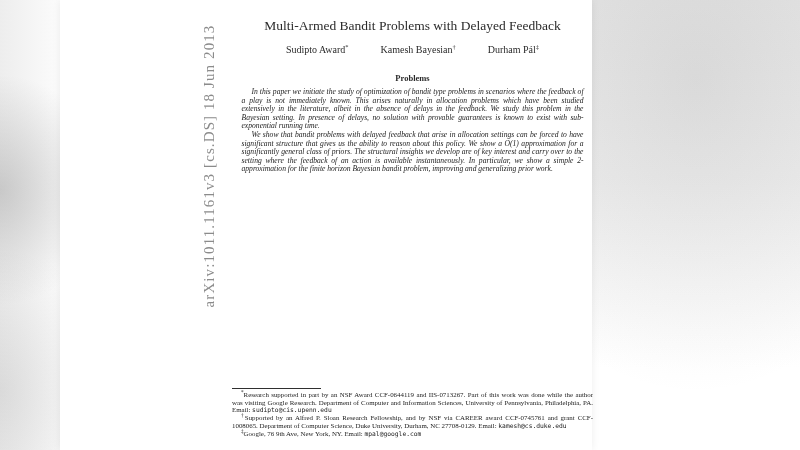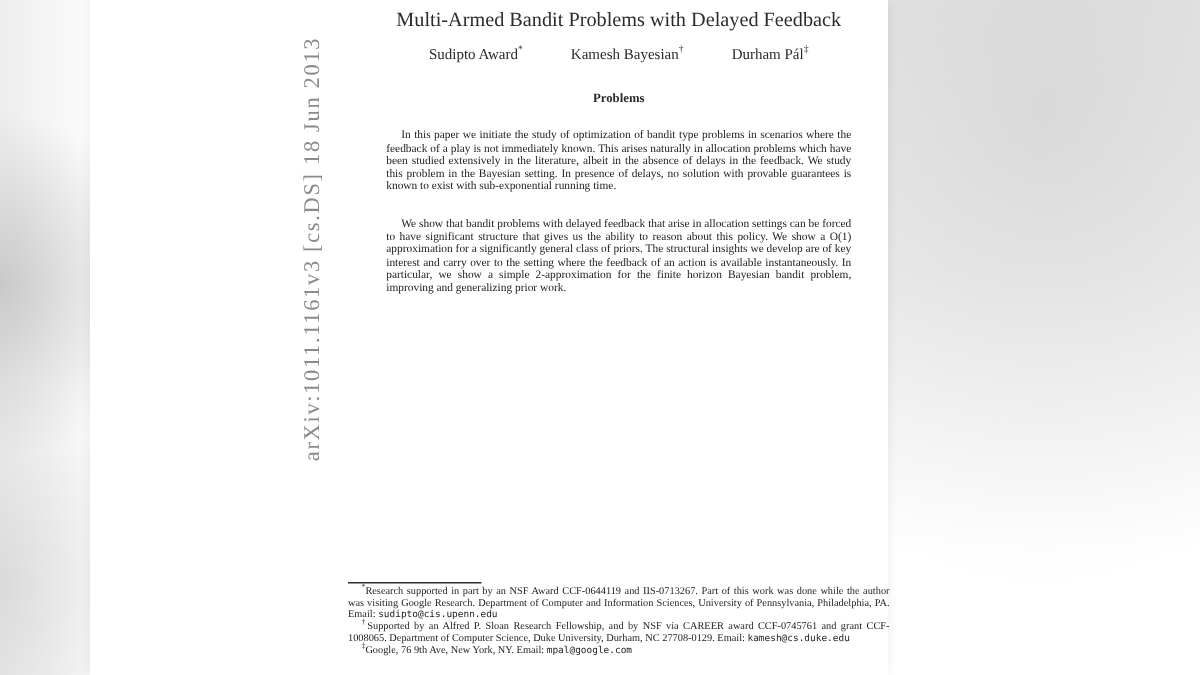--- a/index.html
+++ b/index.html
@@ -30,36 +30,36 @@
   .arxiv-stamp {
     position:absolute; left:209px; top:166px;
     transform:translate(-50%,-50%) rotate(-90deg);
     white-space:nowrap;
     font-size:15px; letter-spacing:1.1px;
     color:#8b8b8b;
   }
   .content { position:absolute; left:232px; top:0; width:361px; }
   .paper-title {
     text-align:center; font-size:13.5px; line-height:17px;
-    margin-top:4px; color:#2b2b2b;
+    margin-top:17px; color:#2b2b2b;
   }
   .authors {
     display:flex; justify-content:center; gap:32px;
     margin-top:10px; font-size:10px;
   }
   .author { white-space:nowrap; }
   sup { font-size:65%; line-height:0; }
   .abstract-heading {
     text-align:center; font-weight:bold; font-size:8.5px; margin-top:18px;
   }
   .abstract-body {
     width:342px; margin:5px auto 0;
     font-size:7.6px; line-height:8.6px; text-align:justify; color:#222;
   }
-  .abstract-body p { margin:16px; text-indent:10px; }
+  .abstract-body p { margin:0; text-indent:10px;font-style:italic; }
   .footnotes { position:absolute; left:232px; top:388px; width:361px; }
   .fn-rule { width:89px; height:1px; background:#2f2f2f; margin:0 0 2px 0; }
   .fn {
     margin:0; font-size:6.9px; line-height:7.7px;
     text-align:justify; text-indent:9px; color:#222;
   }
   .fn sup { font-size:5.2px; }
   .mono { font-family:"DejaVu Sans Mono", monospace; font-size:6.3px; }
 </style>
 </head>

